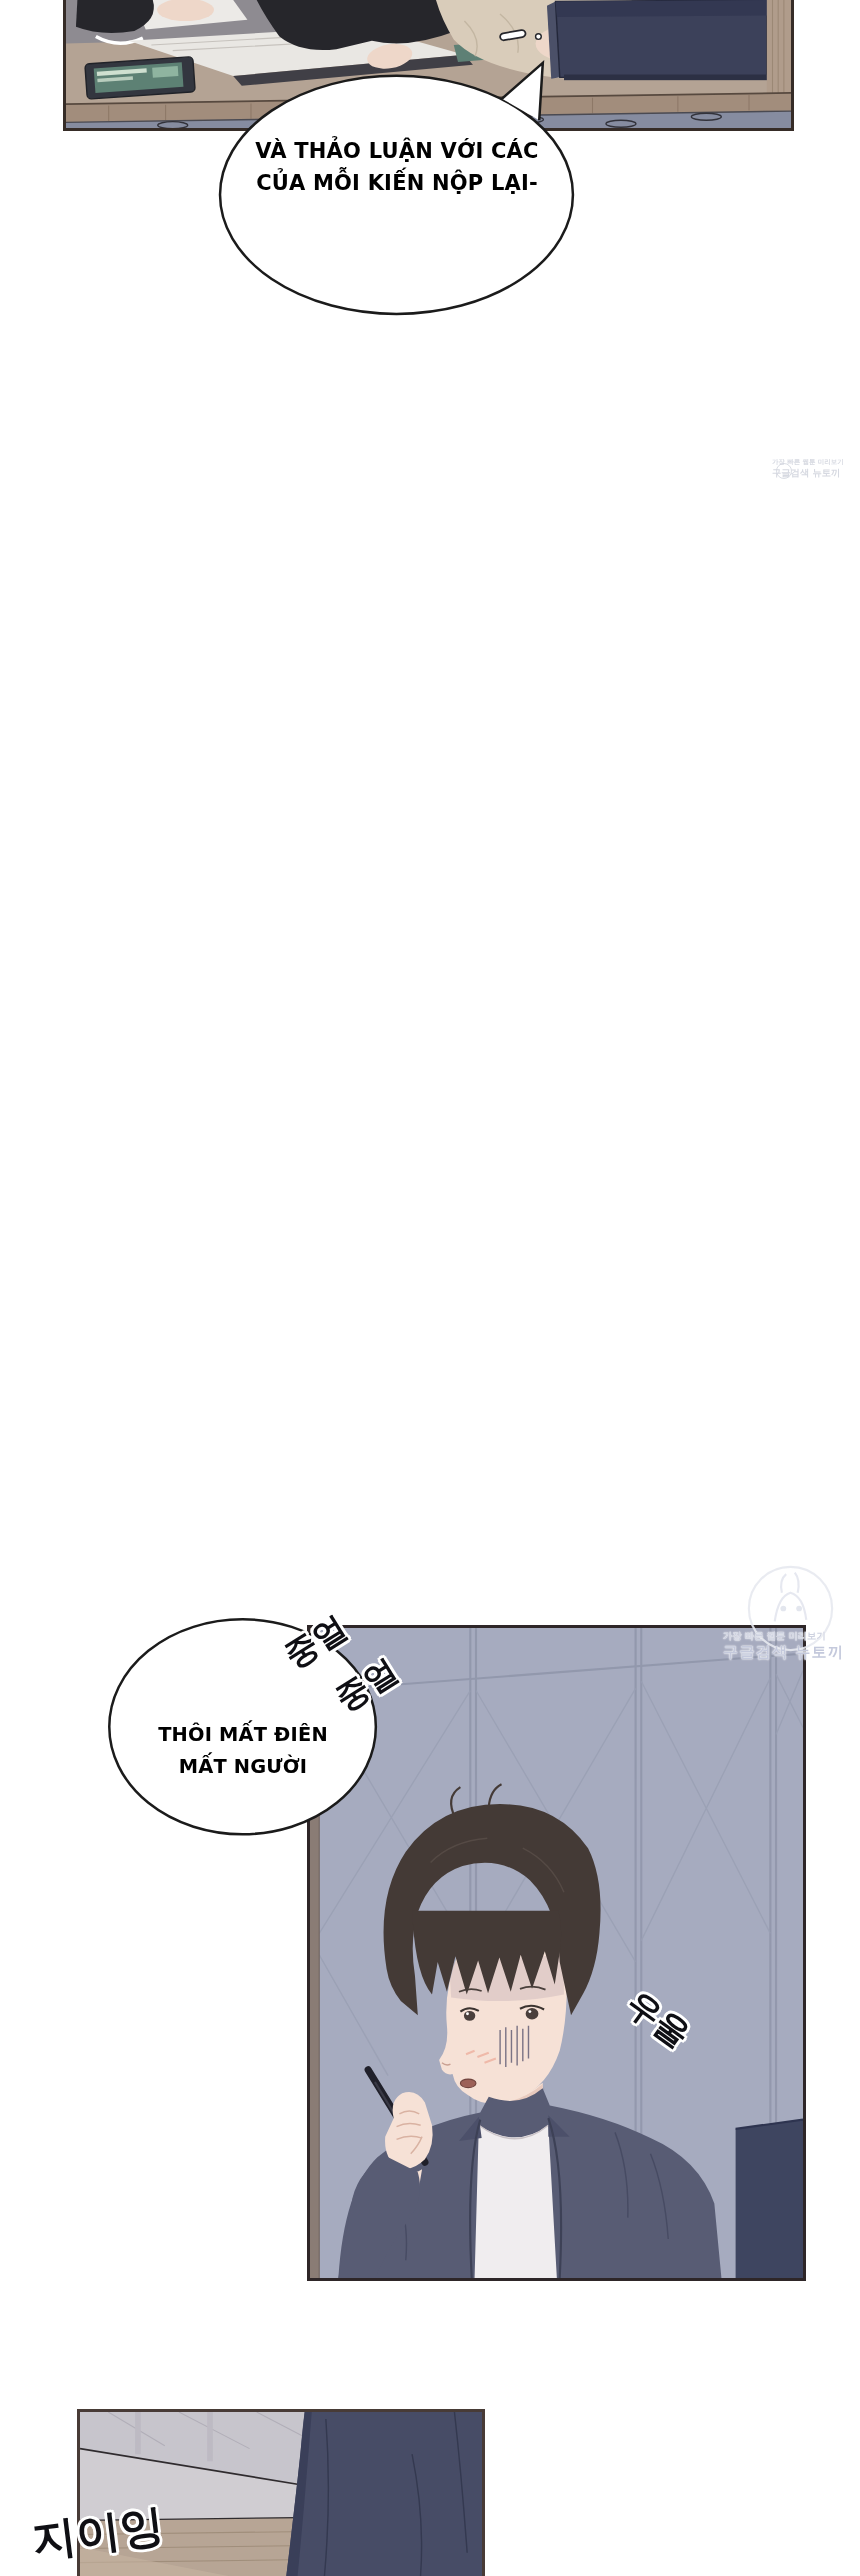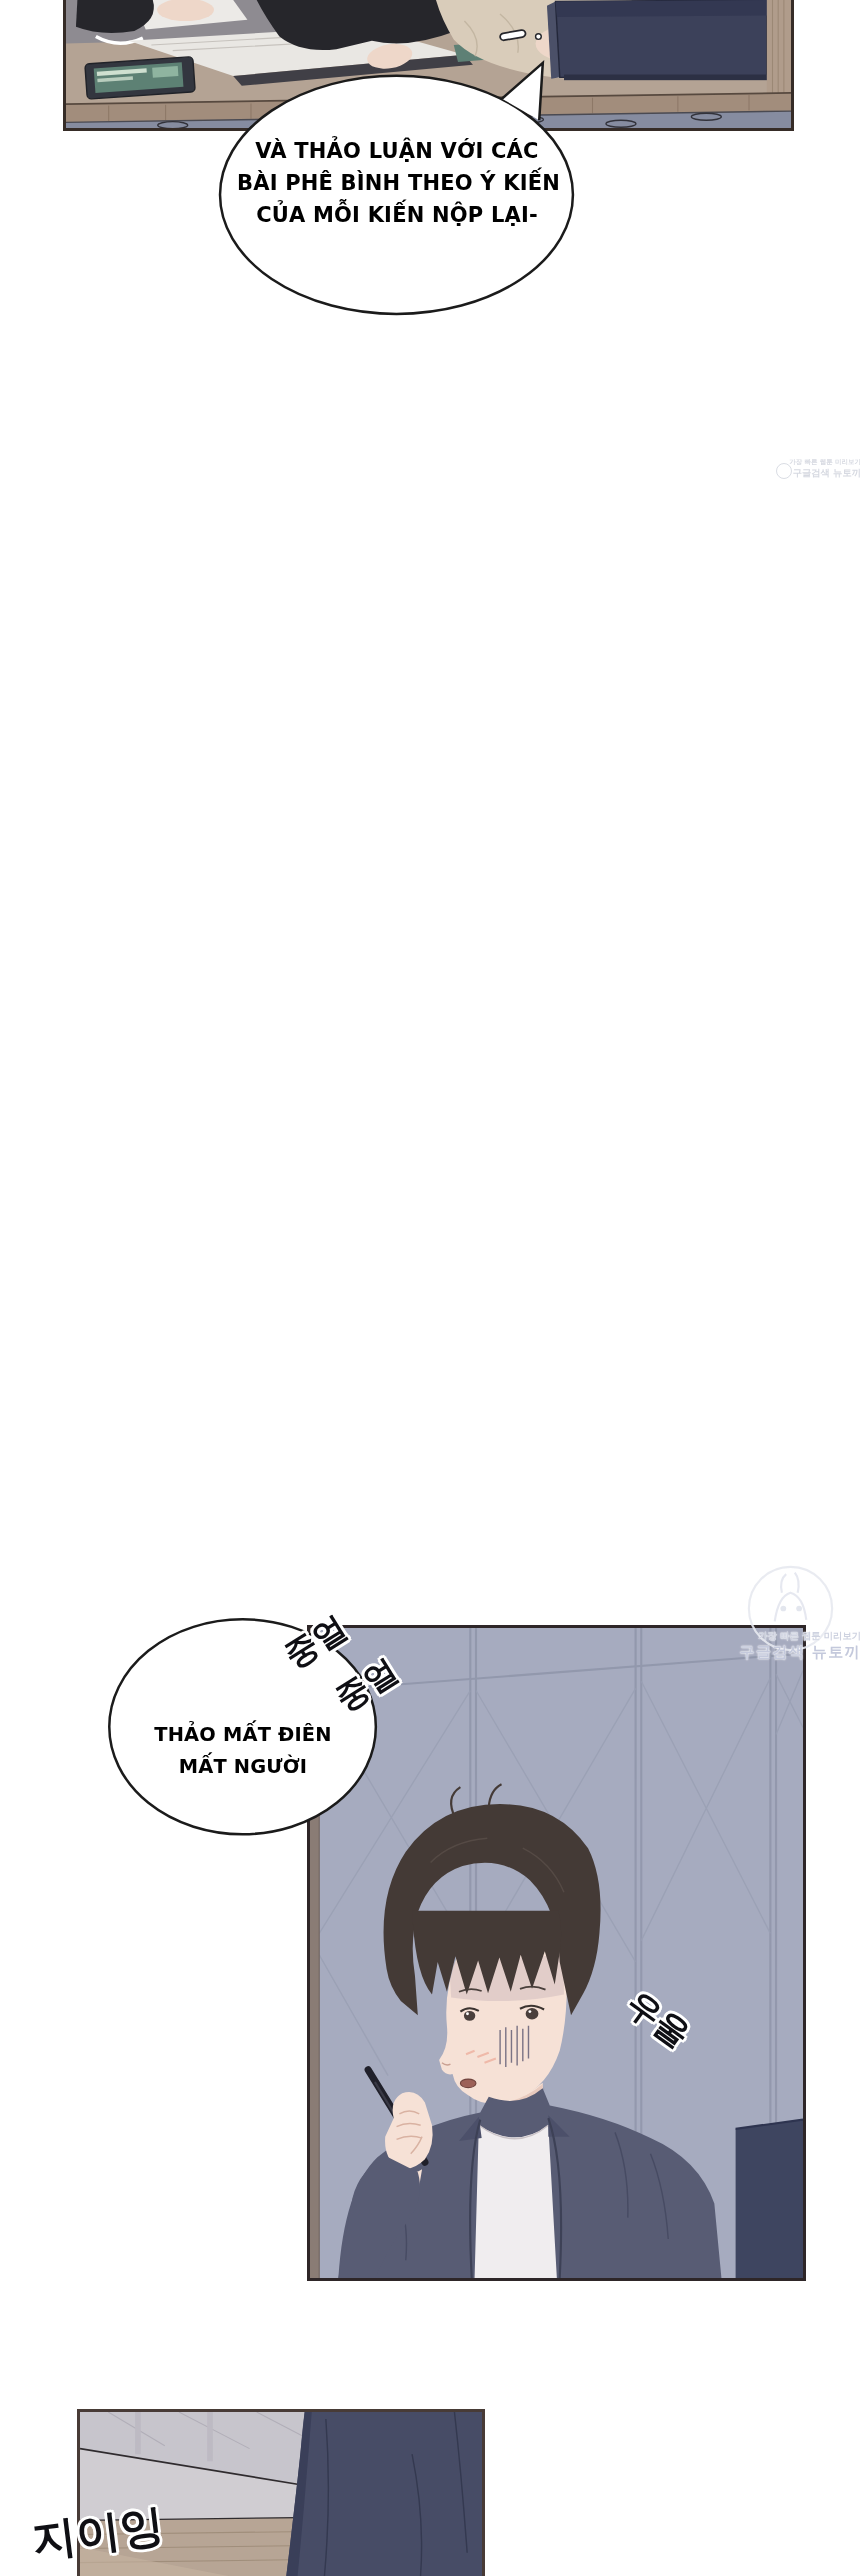--- a/index.html
+++ b/index.html
@@ -21,21 +21,21 @@
   #bubble1-text{left:237px;top:115px;width:320px;font-size:21px;line-height:32px;}
   #bubble2-text{left:121px;top:1699px;width:244px;font-size:19.4px;line-height:32px;}
   .ln{display:block;white-space:nowrap;}
   .sfx{position:absolute;z-index:6;font-weight:800;color:#0f0f14;white-space:nowrap;
     text-shadow:-2.2px -2.2px 0 #fff,2.2px -2.2px 0 #fff,-2.2px 2.2px 0 #fff,2.2px 2.2px 0 #fff,
       -2.9px 0 0 #fff,2.9px 0 0 #fff,0 -2.9px 0 #fff,0 2.9px 0 #fff;}
   #sfx-mutter1{left:288px;top:1637px;font-size:33px;transform:rotate(-32deg);transform-origin:left center;}
   #sfx-mutter2{left:339px;top:1680px;font-size:33px;transform:rotate(-32deg);transform-origin:left center;}
   #sfx-gloom{left:644px;top:1981px;font-size:34px;transform:rotate(36deg);transform-origin:left top;}
   #sfx-buzz{left:29px;top:2512px;font-size:44px;transform:rotate(-7deg);transform-origin:left top;}
-  .wm{position:absolute;z-index:5;text-align:right;font-weight:700;}
+  .wm{position:absolute;z-index:5;text-align:left;font-weight:700;}
   #wm-small{left:772px;top:458px;width:89px;color:#d2d5de;opacity:.9;}
   #wm-small .wm-line1{font-size:6.5px;font-weight:700;}
   #wm-small .wm-line2{font-size:9.3px;font-weight:800;}
   #wm-large-tag{left:723px;top:1630px;width:138px;font-size:9.3px;color:#ced2e0;
     text-shadow:0 0 2.2px #fff,0 0 0.7px #fff;}
   #wm-large-brand{left:723px;top:1643px;width:138px;font-size:15px;font-weight:800;
     color:#c4c9dc;text-shadow:0 0 2.2px #fff,0 0 1.4px #fff;letter-spacing:1.4px;}
   .wm-logo{position:absolute;z-index:5;}
   #wm-logo-large{left:746px;top:1564px;width:89px;height:89px;}
   #wm-logo-small{left:776px;top:463px;width:14.3px;height:14.3px;border:1.1px solid #dadde4;
@@ -120,21 +120,20 @@
   </svg>
 </div>
 
 <svg class="bubble-svg" id="bubble1" style="left:215px;top:47px;width:373px;height:277px;" viewBox="0 0 520 386">
   <ellipse cx="253" cy="206" rx="246" ry="166" fill="#ffffff" stroke="#1b1b1b" stroke-width="3.5"></ellipse>
   <path d="M400,72 L457,22 L452,102 Z" fill="#ffffff"></path>
   <path d="M400,72 L457,22 L452,102" fill="none" stroke="#1b1b1b" stroke-width="3.5"></path>
 </svg>
 <div class="bubble-text" id="bubble1-text">
   <span class="ln">VÀ THẢO LUẬN VỚI CÁC</span>
-  <span class="ln">BÀI PHÊ BÌNH THEO Ý KIẾN</span>
   <span class="ln">CỦA MỖI KIẾN NỘP LẠI-</span>
 </div>
 
 <div class="wm-logo" id="wm-logo-small"></div>
 <div class="wm" id="wm-small">
   <div class="wm-line1">가장 빠른 웹툰 미리보기</div>
   <div class="wm-line2">구글검색 뉴토끼</div>
 </div>
 
 <div class="panel" id="panel-mid">
@@ -205,21 +204,21 @@
       <path d="M112,758 L100,802 Q120,816 150,808 L158,762 Q135,776 112,758 Z" fill="#f6e1d6"></path>
       <path d="M40,915 L60,802 Q70,762 108,744 L152,766 Q162,800 140,832 Q110,872 92,915 Z" fill="#585c74"></path>
     </g>
   </svg>
 </div>
 
 <svg class="bubble-svg" id="bubble2" style="left:104px;top:1615px;width:280px;height:225px;" viewBox="0 0 390 314">
   <ellipse cx="193" cy="156" rx="186" ry="150" fill="#ffffff" stroke="#1b1b1b" stroke-width="3.5"></ellipse>
 </svg>
 <div class="bubble-text" id="bubble2-text">
-  <span class="ln">THẢO MẤT ĐIÊN</span>
+  <span class="ln">THÔI MẤT ĐIÊN</span>
   <span class="ln">MẤT NGƯỜI</span>
 </div>
 
 <svg class="wm-logo" id="wm-logo-large" viewBox="0 0 124 124">
   <circle cx="62" cy="62" r="58" fill="none" stroke="#e7e9f0" stroke-width="3" opacity=".9"></circle>
   <path d="M40,80 Q45,45 62,40 Q80,45 84,78 M50,40 Q46,22 56,14 M72,40 Q76,22 68,12" fill="none" stroke="#e3e6ee" stroke-width="3" opacity=".9"></path>
   <circle cx="52" cy="62" r="4" fill="#e3e6ee"></circle>
   <circle cx="74" cy="62" r="4" fill="#e3e6ee"></circle>
 </svg>
 <div class="wm" id="wm-large-tag">가장 빠른 웹툰 미리보기</div>

